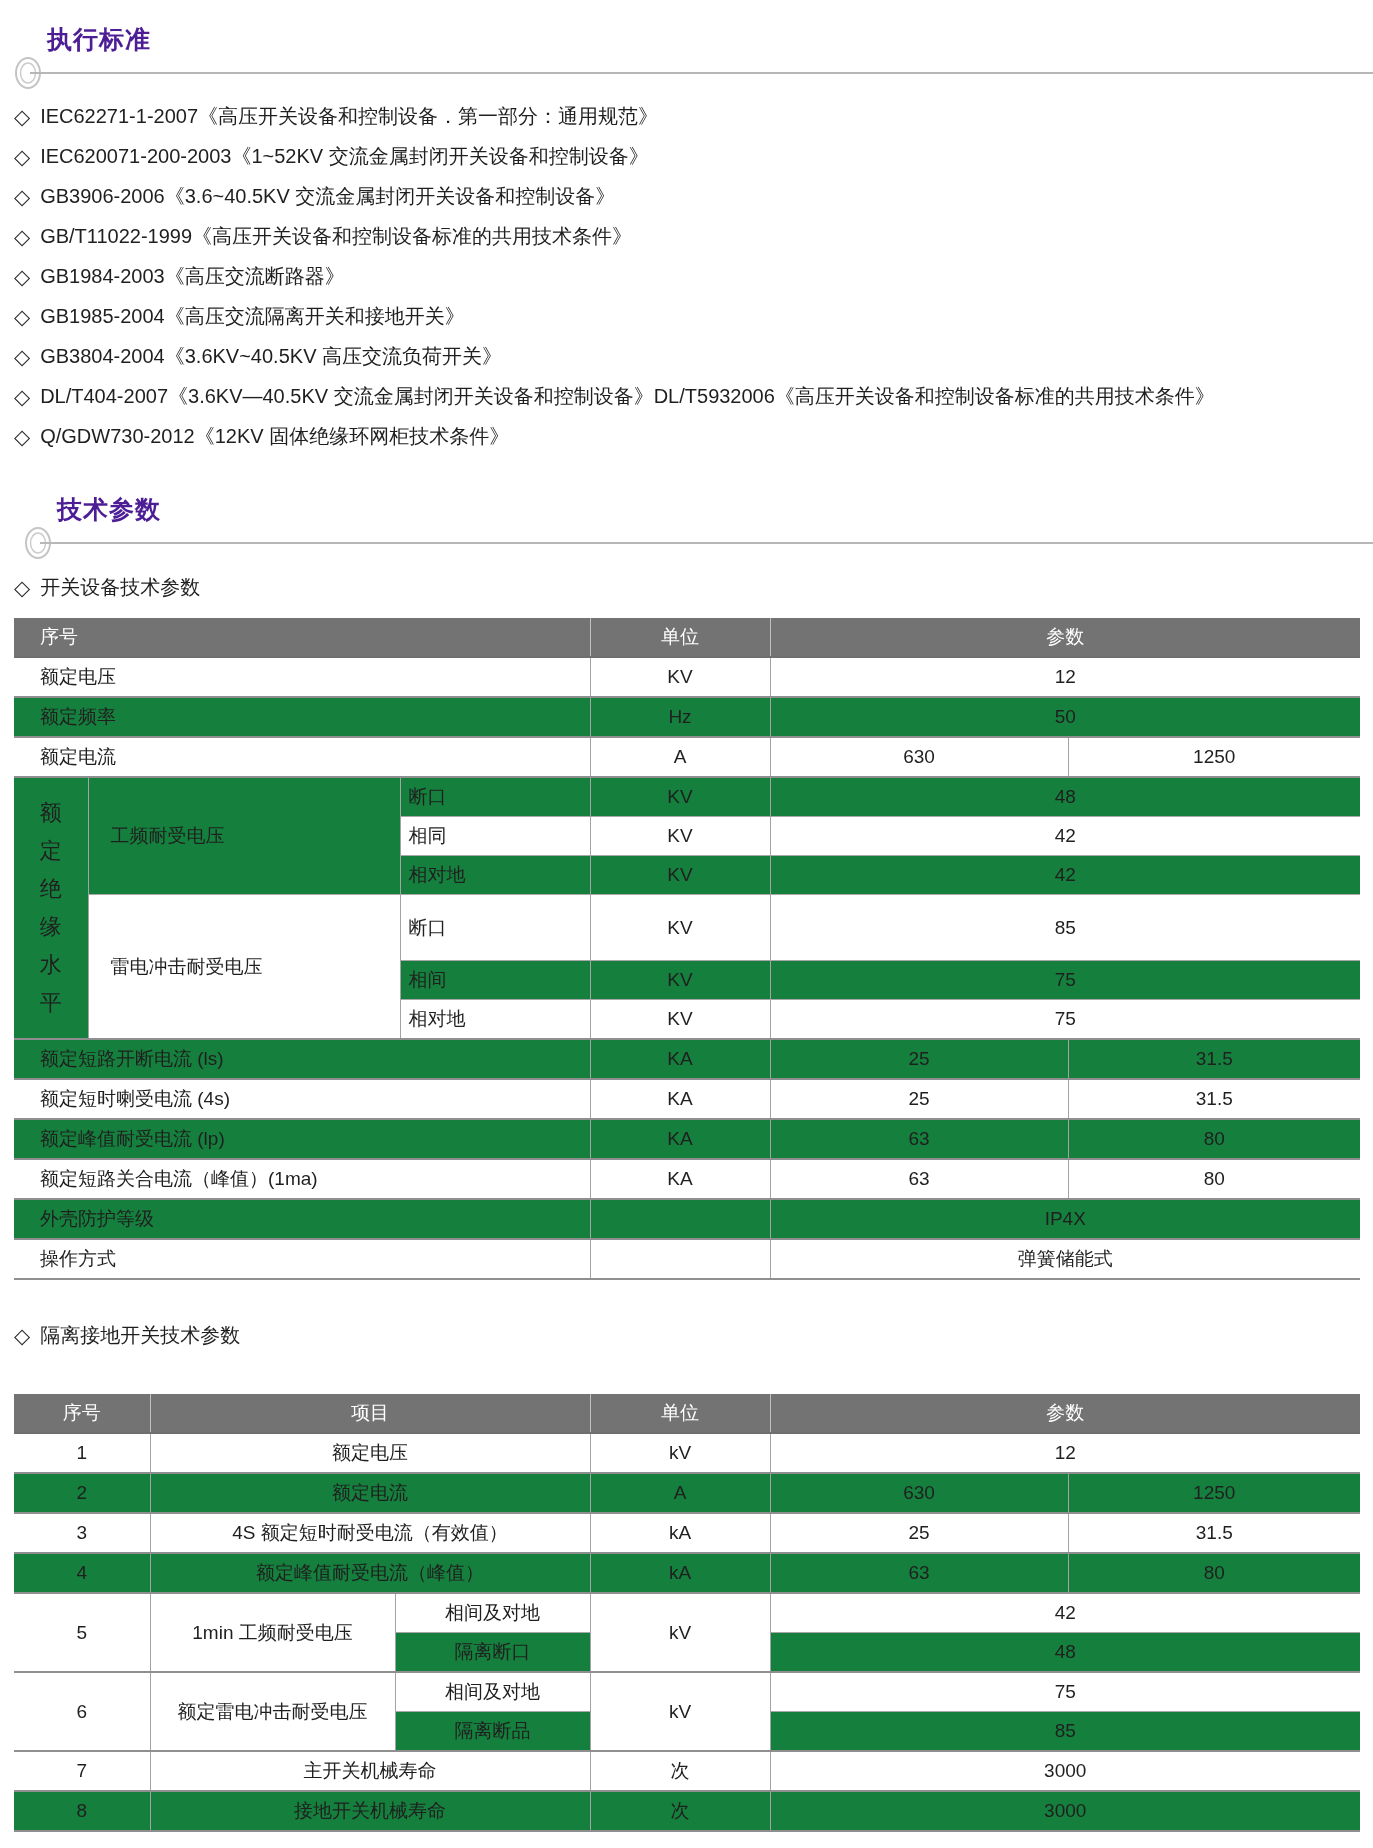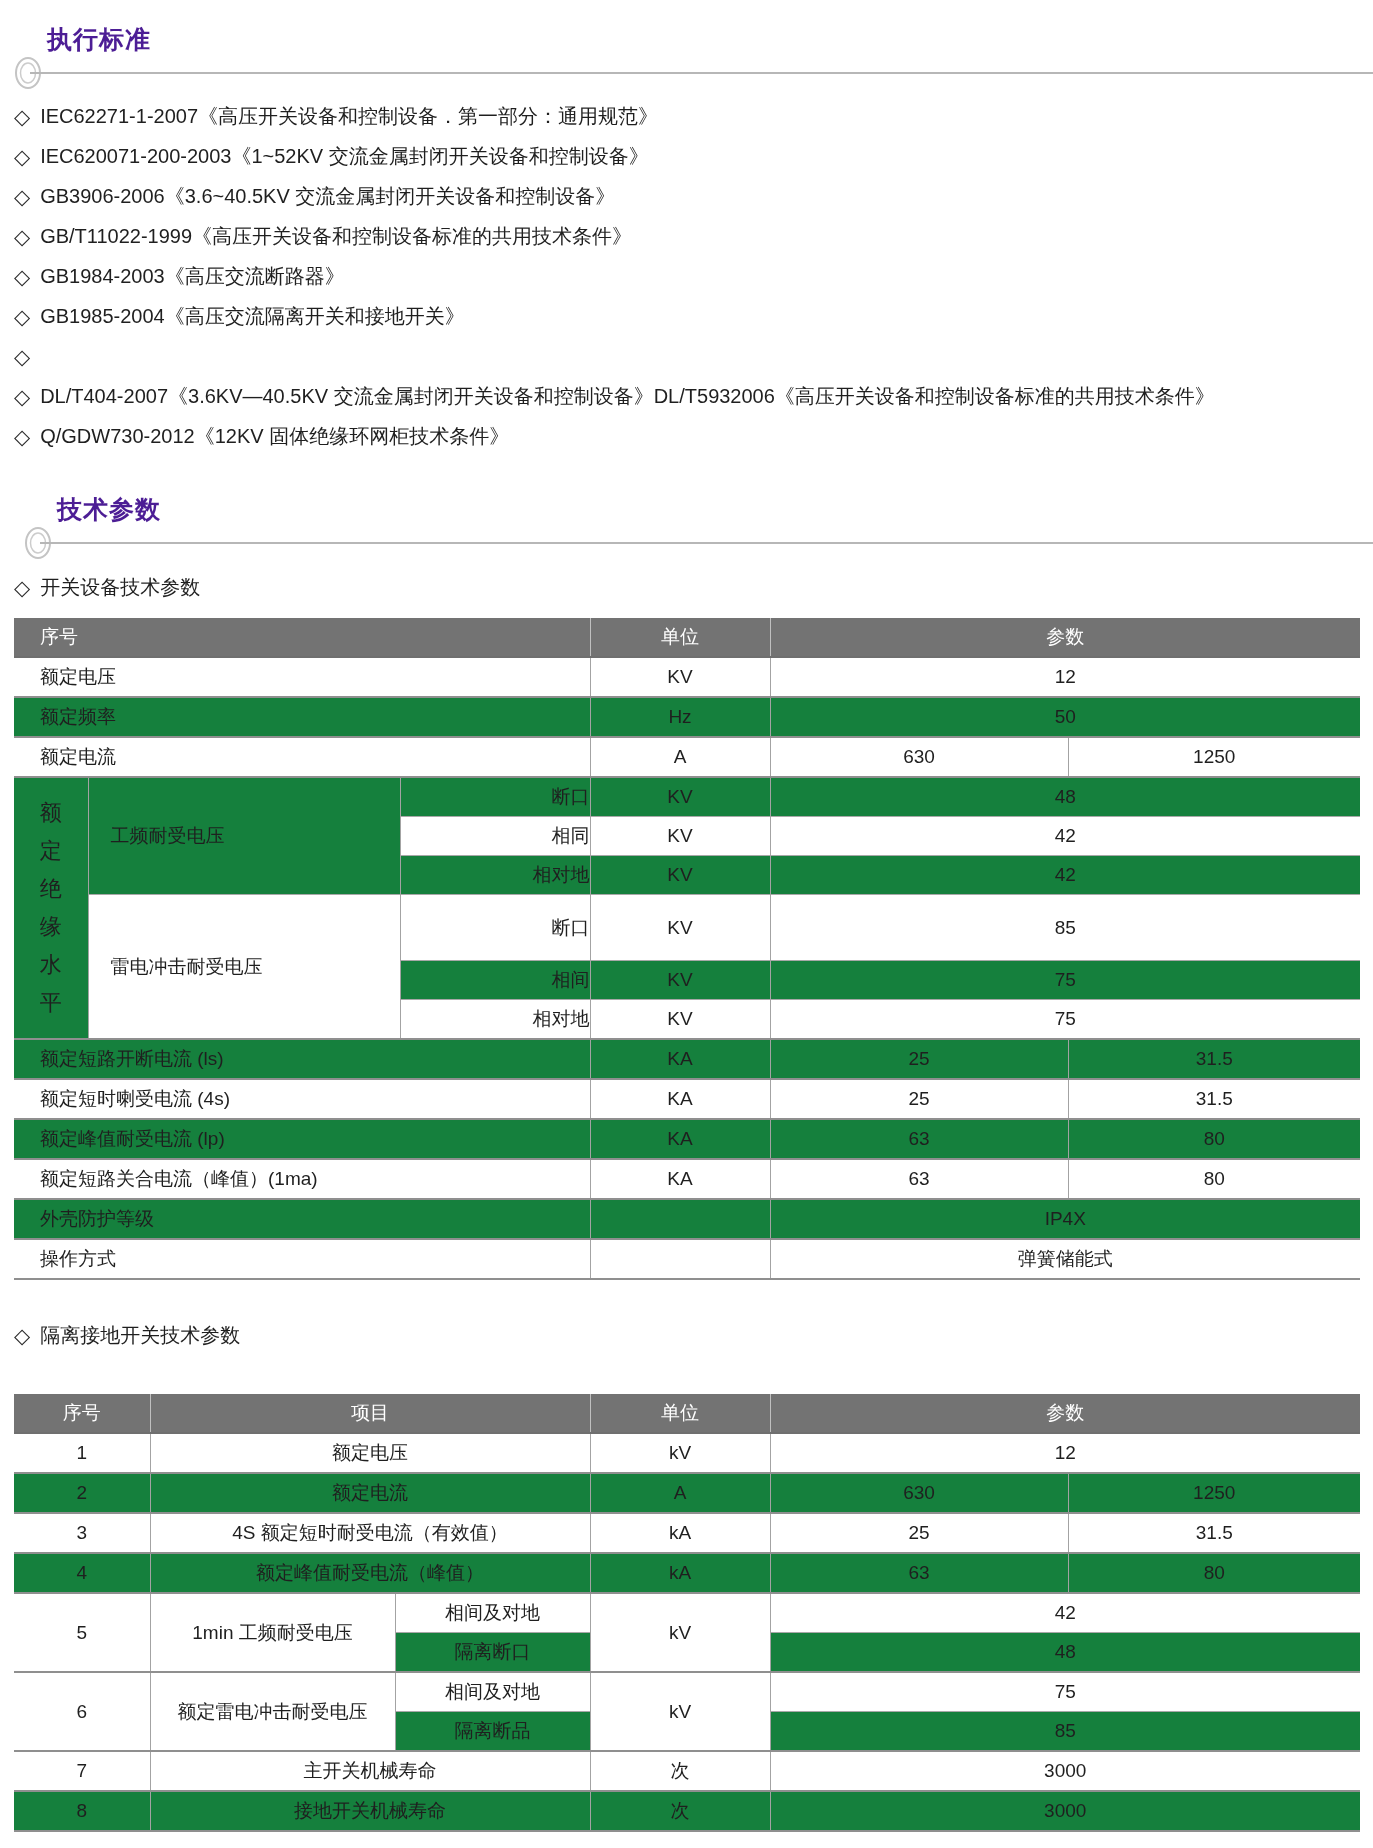--- a/index.html
+++ b/index.html
@@ -36,21 +36,21 @@
   th.nl{border-left:none;}
   th.al{text-align:left;padding-left:26px;}
   td{
     height:38px;padding:0;text-align:center;background:#ffffff;
     border-left:1px solid #a3a3a3;
   }
   td.nl{border-left:none;}
   td.g{background:#15803d;}
   td.al{text-align:left;padding-left:26px;}
   td.al2{text-align:left;padding-left:22px;}
-  td.al3{text-align:right;padding-left:16px;}
+  td.al3{text-align:left;padding-left:8px;}
   tr.bt2 td{border-top:2px solid #8f8f8f;}
   tr.bt1 td{border-top:1px solid #a8a8a8;}
   .vstack{display:block;width:1.05em;margin:16px auto;word-break:break-all;line-height:38px;font-size:22px;text-align:center;}
   .mt1{margin-top:24px;}
   .mt2{margin-top:38px;padding-left:10px;}
   .lbl1{margin-top:12px;}
   .tbl1{margin-top:16px;}
   .lbl2{margin-top:40px;}
   .tbl2{margin-top:44px;}
 </style>
@@ -88,20 +88,21 @@
   <div class="std-item">
       <span class="diamond">◇</span>
       <span>GB1984-2003《高压交流断路器》</span>
     </div>
   <div class="std-item">
       <span class="diamond">◇</span>
       <span>GB1985-2004《高压交流隔离开关和接地开关》</span>
     </div>
   <div class="std-item">
       <span class="diamond">◇</span>
+      <span>GB3804-2004《3.6KV~40.5KV 高压交流负荷开关》</span>
     </div>
   <div class="std-item">
       <span class="diamond">◇</span>
       <span>DL/T404-2007《3.6KV—40.5KV 交流金属封闭开关设备和控制设备》DL/T5932006《高压开关设备和控制设备标准的共用技术条件》</span>
     </div>
   <div class="std-item">
       <span class="diamond">◇</span>
       <span>Q/GDW730-2012《12KV 固体绝缘环网柜技术条件》</span>
     </div>
 </div>

